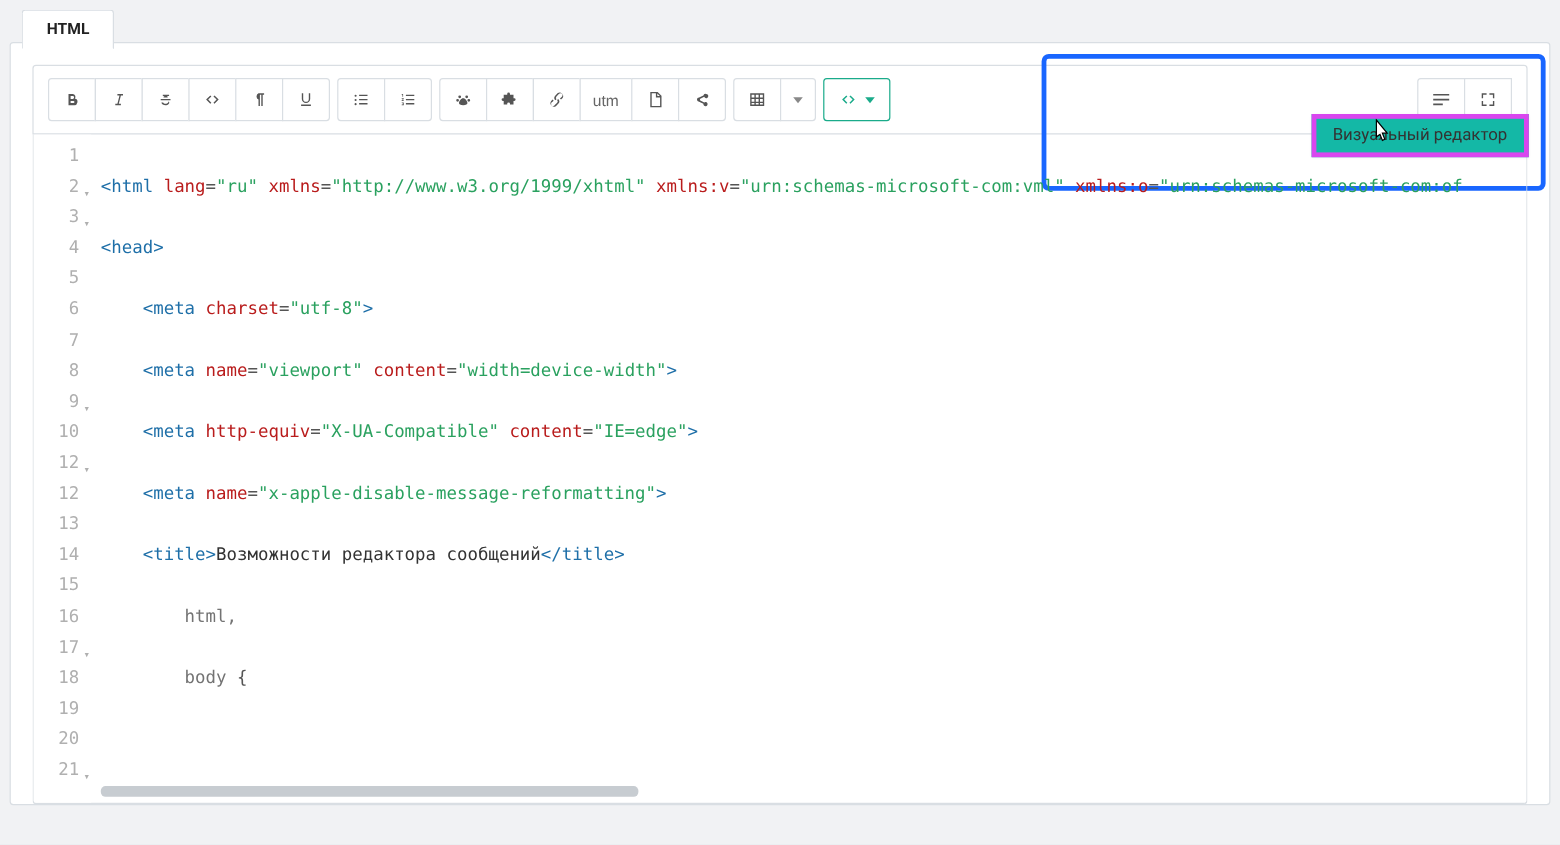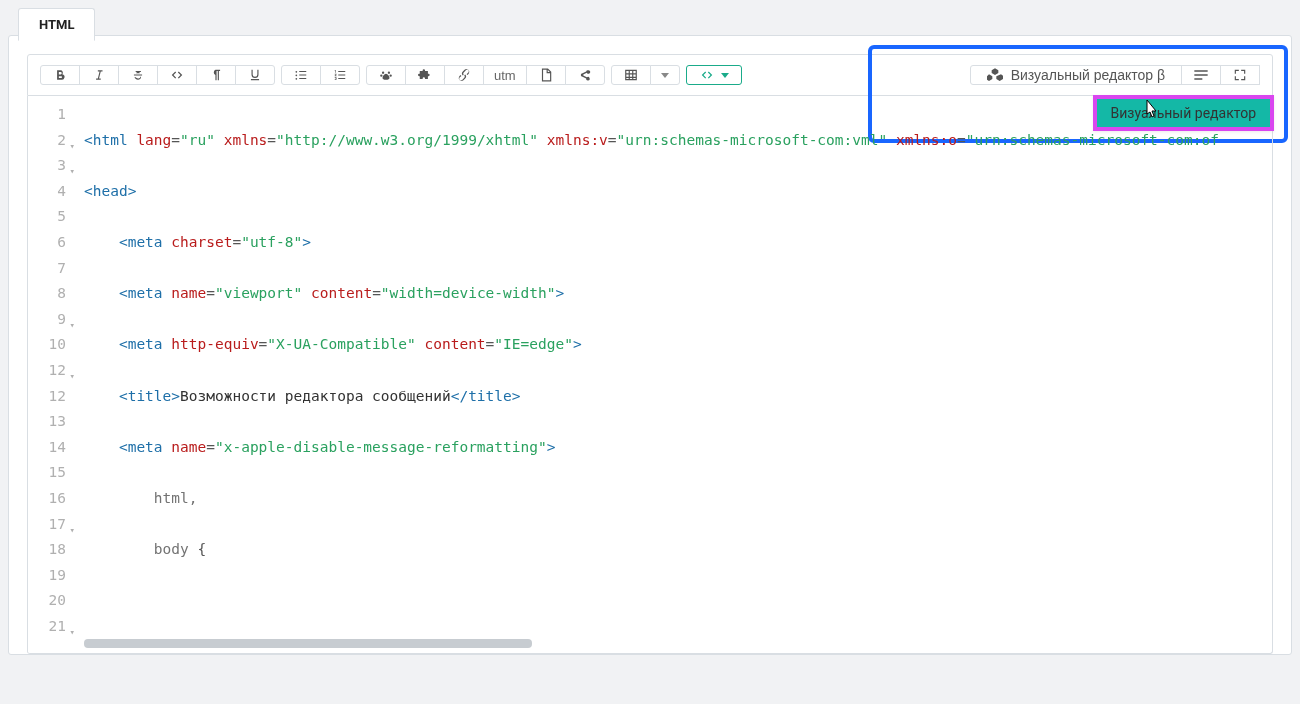--- a/index.html
+++ b/index.html
@@ -45,21 +45,21 @@
   align-items: center;
   gap: 6px;
   position: relative;
 }
 .tb-group {
   display: flex;
 }
 .tb-btn {
   border: 1px solid #d9dee3;
   background: #fff;
-  height: 20px;
+  height: 36px;
   min-width: 40px;
   padding: 0 10px;
   display: flex;
   align-items: center;
   justify-content: center;
   color: #555;
   cursor: pointer;
   font-size: 14px;
   margin-left: -1px;
 }
@@ -322,28 +322,20 @@
             <svg width="16" height="14" viewBox="0 0 24 24">
               <path fill="currentColor" d="M9 6l-6 6 6 6 1.5-1.5L6 12l4.5-4.5zM15 6l6 6-6 6-1.5-1.5L18 12l-4.5-4.5z"></path>
             </svg>
           </span>
         <span class="caret"></span>
       </button>
 
       <div class="spacer"></div>
 
       <div class="right-group">
-        <button class="tb-btn visual-btn">
-          <span class="cubes-icon">
-              <svg width="16" height="14" viewBox="0 0 24 20">
-                <path fill="currentColor" d="M12 0l5 3v4l-5 3-5-3V3zM3 9l5 3v4l-5 3-3-2v-5zM21 9l3 2v5l-5 3-5-3v-4z"></path>
-              </svg>
-            </span>
-          <span>Визуальный редактор β</span>
-        </button>
         <button class="tb-btn">
           <span>
               <svg width="16" height="12" viewBox="0 0 24 18">
                 <path fill="currentColor" d="M2 2h20v2H2zm0 6h20v2H2zm0 6h12v2H2z"></path>
               </svg>
             </span>
         </button>
         <button class="tb-btn">
           <span>
               <svg width="14" height="14" viewBox="0 0 24 24">
@@ -387,22 +379,22 @@
         <div class="ln">19</div>
         <div class="ln">20</div>
         <div class="ln fold">21</div>
       </div>
       <div class="code">
 <div><span class="tag">&lt;</span><span class="tag">html</span><span class="attr"> lang</span><span class="punct">=</span><span class="str">"ru"</span><span class="attr"> xmlns</span><span class="punct">=</span><span class="str">"http://www.w3.org/1999/xhtml"</span><span class="attr"> xmlns:v</span><span class="punct">=</span><span class="str">"urn:schemas-microsoft-com:vml"</span><span class="attr"> xmlns:o</span><span class="punct">=</span><span class="str">"urn:schemas-microsoft-com:of</span></div>
 <div><span class="tag">&lt;</span><span class="tag">head</span><span class="tag">&gt;</span></div>
 <div><span class="tag">    &lt;</span><span class="tag">meta</span><span class="attr"> charset</span><span class="punct">=</span><span class="str">"utf-8"</span><span class="tag">&gt;</span></div>
 <div><span class="tag">    &lt;</span><span class="tag">meta</span><span class="attr"> name</span><span class="punct">=</span><span class="str">"viewport"</span><span class="attr"> content</span><span class="punct">=</span><span class="str">"width=device-width"</span><span class="tag">&gt;</span></div>
 <div><span class="tag">    &lt;</span><span class="tag">meta</span><span class="attr"> http-equiv</span><span class="punct">=</span><span class="str">"X-UA-Compatible"</span><span class="attr"> content</span><span class="punct">=</span><span class="str">"IE=edge"</span><span class="tag">&gt;</span></div>
+<div><span class="tag">    &lt;</span><span class="tag">meta</span><span class="attr"> name</span><span class="punct">=</span><span class="str">"x-apple-disable-message-reformatting"</span><span class="tag">&gt;</span></div>
 <div><span class="tag">    &lt;</span><span class="tag">title</span><span class="tag">&gt;</span><span class="txt">Возможности редактора сообщений</span><span class="tag">&lt;/</span><span class="tag">title</span><span class="tag">&gt;</span></div>
-<div><span class="tag">    &lt;</span><span class="tag">meta</span><span class="attr"> name</span><span class="punct">=</span><span class="str">"x-apple-disable-message-reformatting"</span><span class="tag">&gt;</span></div>
 <div><span class="sel">        html,</span></div>
 <div><span class="sel">        body</span><span class="punct"> {</span></div>
 
 
 
 
 
 
 
 

